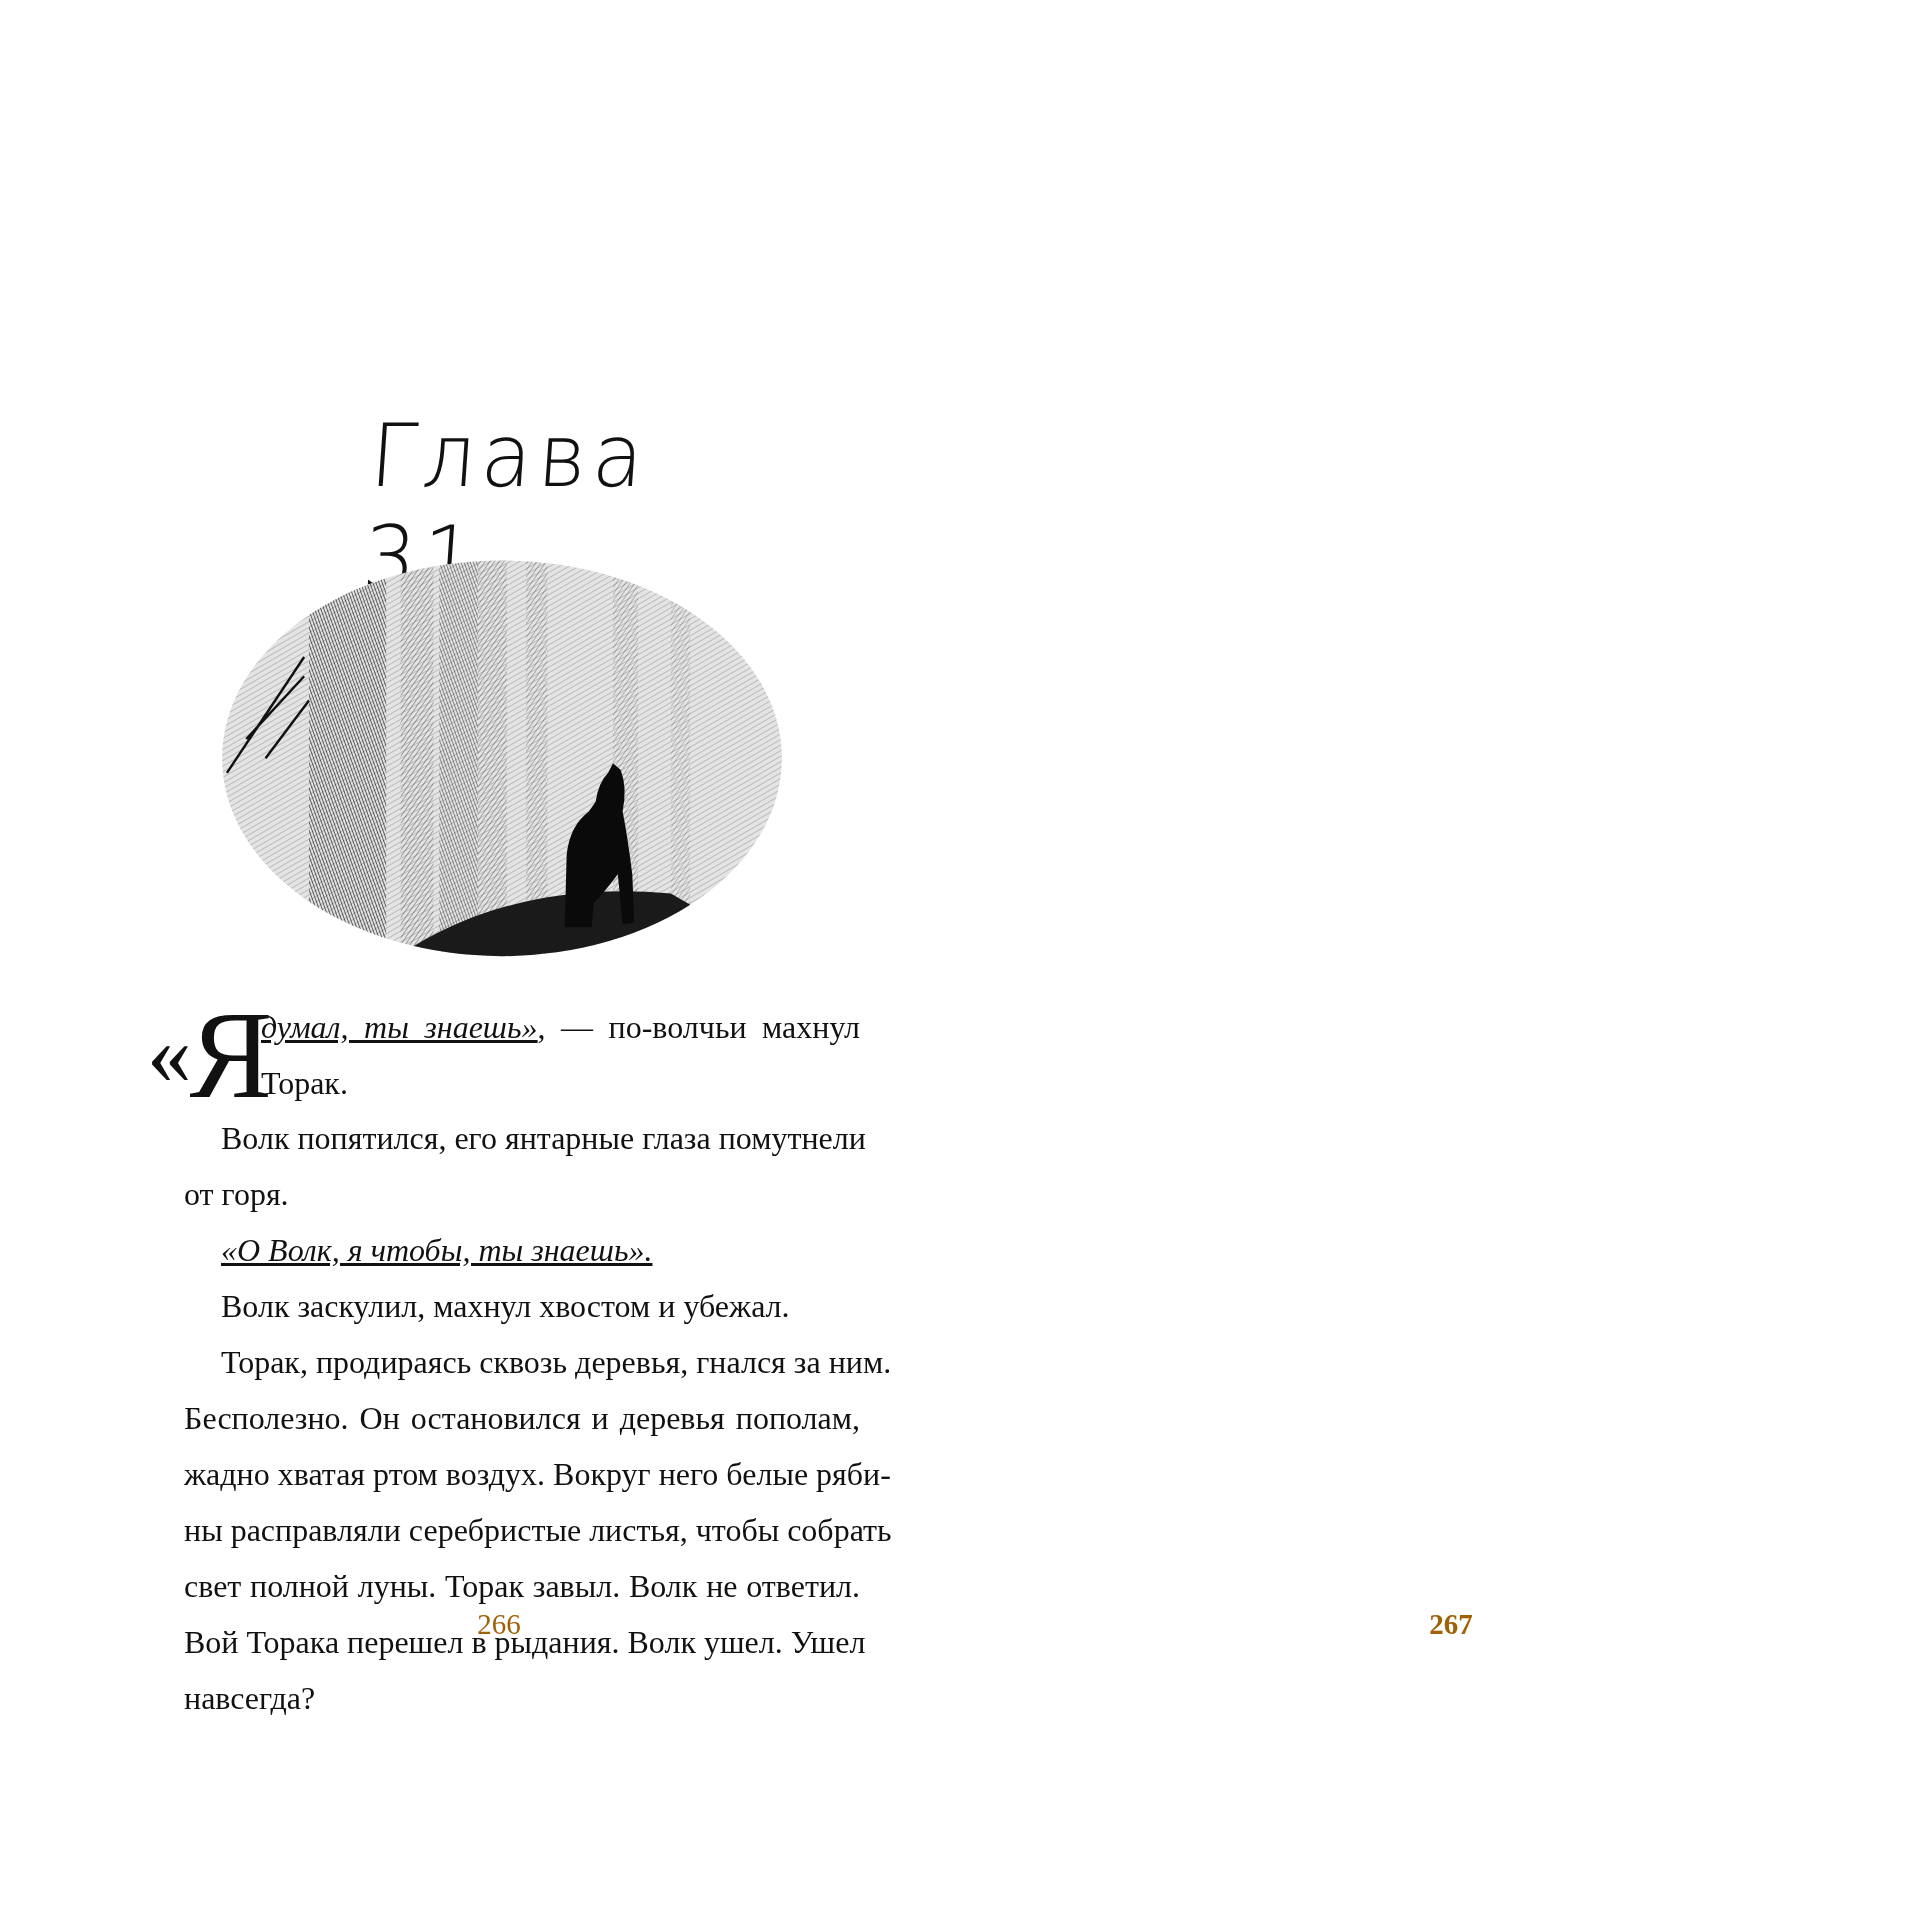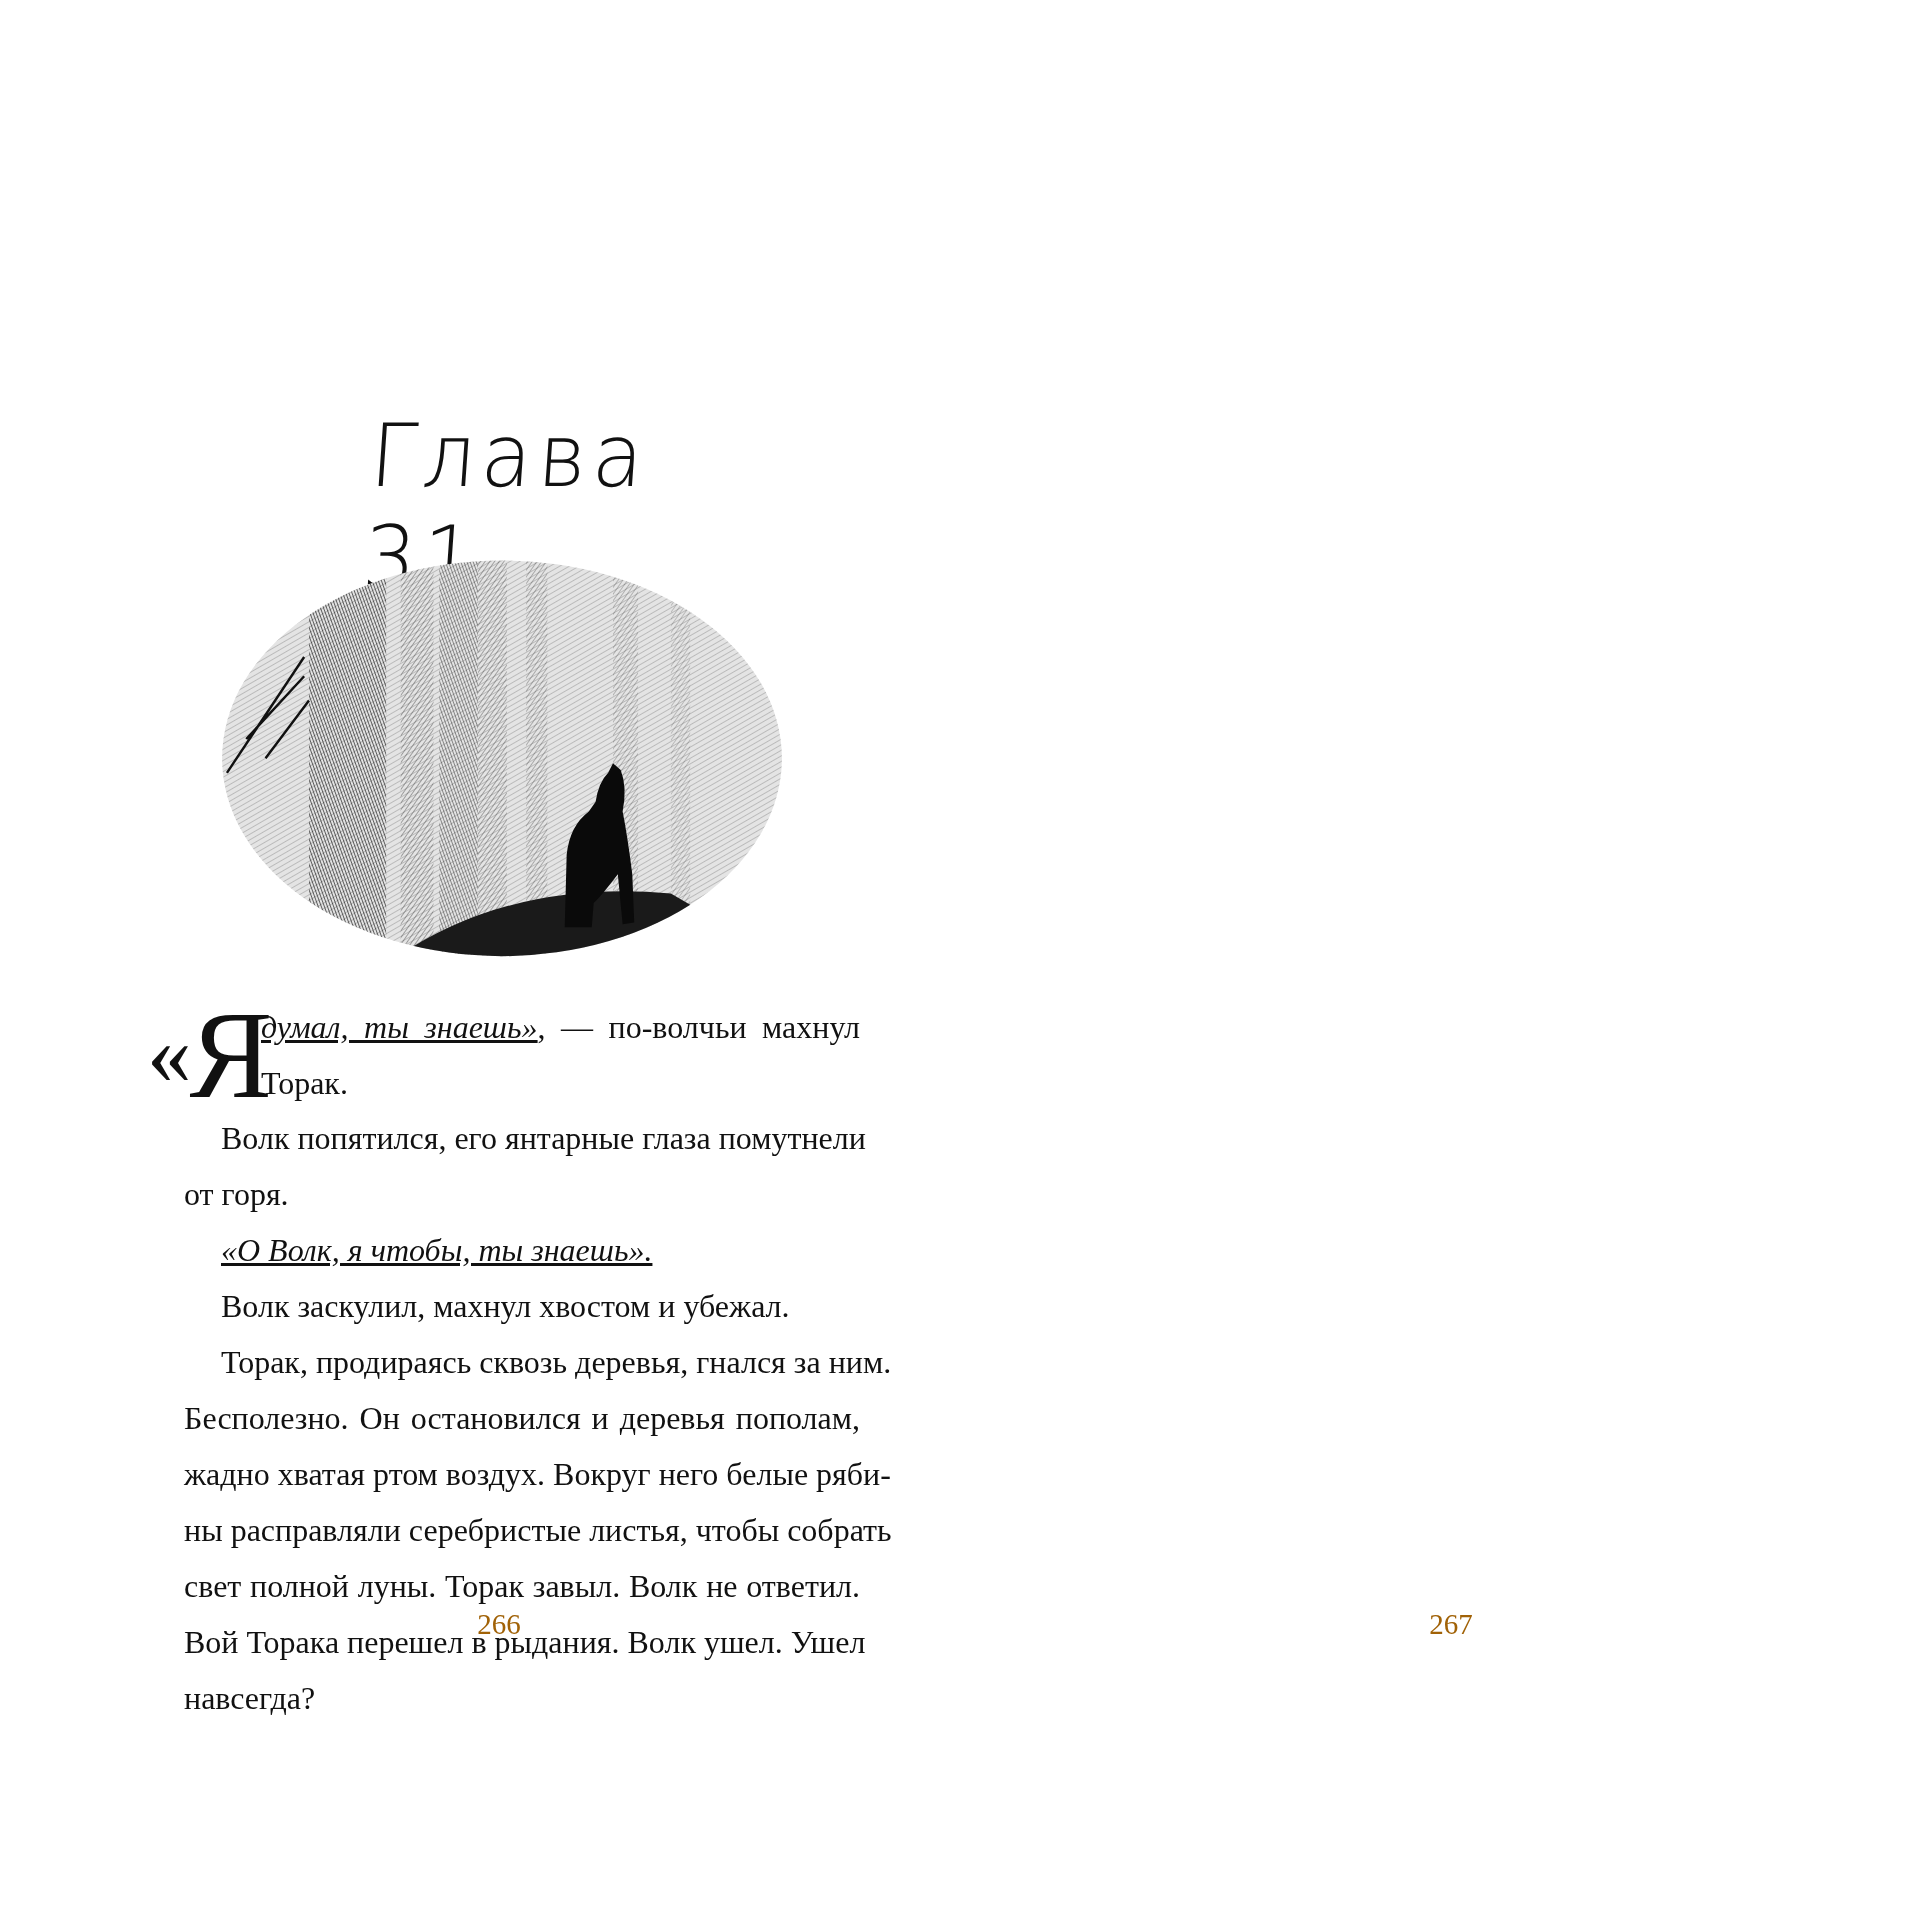--- a/index.html
+++ b/index.html
@@ -44,21 +44,21 @@
     }
     .dropcap .quote { font-size: 89px; vertical-align: 13.5px; margin-right: -1.9px; }
     .dropcap-lines { position: absolute; left: 114px; right: 0; top: 0; }
     .dropcap-lines .line { line-height: 56px; }
 
     .page-number {
       position: absolute; top: 1608px; font-size: 29px; color: #a16207;
       text-align: center; width: 116px;
     }
     .page-left .page-number { left: 441px; }
-    .page-right .page-number { left: 427px; }
+    .page-right .page-number { left: 427px; font-weight: bold; }
   </style>
 </head>
 <body>
 
 <div class="page page-left">
   <div class="chapter-title">Глава 31</div>
 
   <div class="illustration">
     <svg viewBox="0 0 590 430" xmlns="http://www.w3.org/2000/svg">
       <defs>

